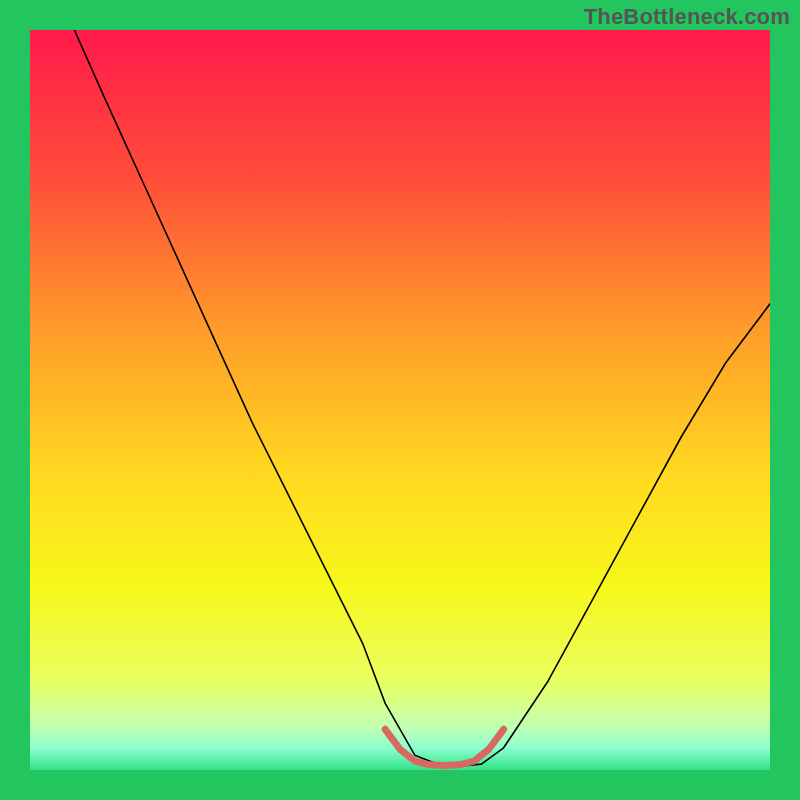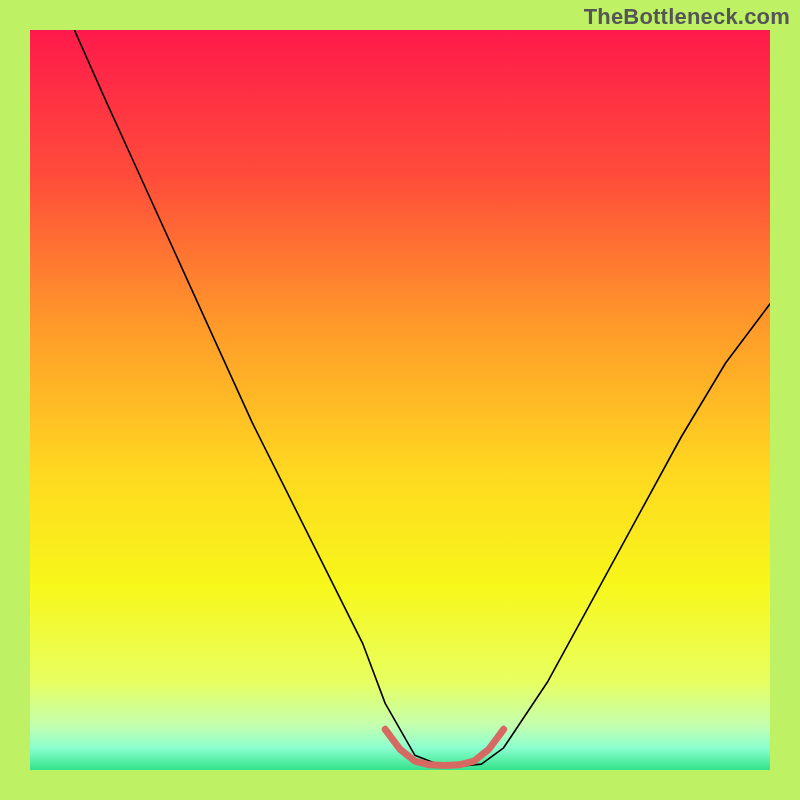--- a/index.html
+++ b/index.html
@@ -8,21 +8,21 @@
     width: 800px;
     height: 800px;
     background: #000;
     overflow: hidden;
     font-family: Arial, Helvetica, sans-serif;
   }
   .frame {
     position: relative;
     width: 800px;
     height: 800px;
-    background: #bef264;
+    background: #22c55e;
   }
   .watermark {
     position: absolute;
     top: 4px;
     right: 10px;
     color: #555;
     font-size: 22px;
     font-weight: 600;
     letter-spacing: 0.2px;
     z-index: 20;

